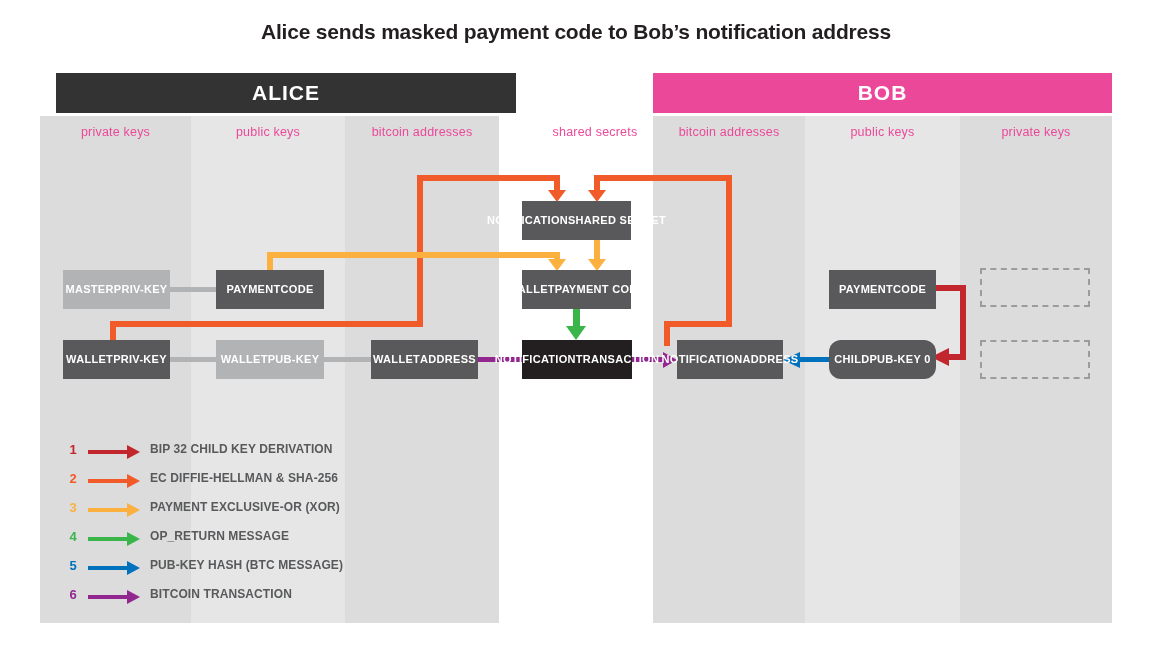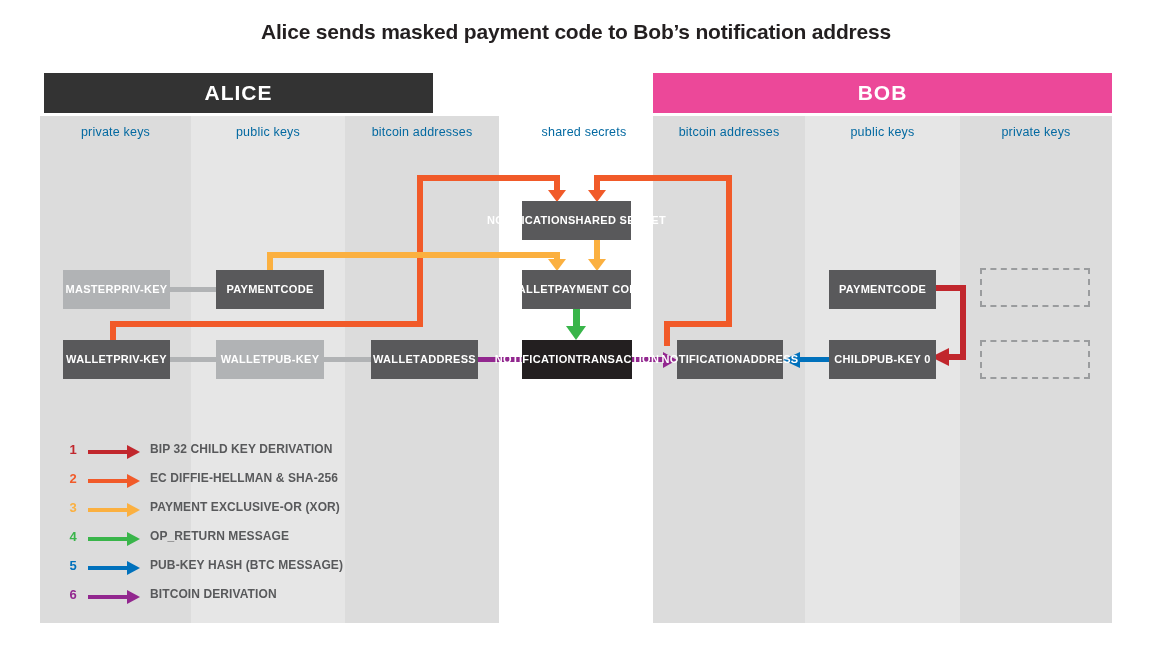--- a/index.html
+++ b/index.html
@@ -18,28 +18,28 @@
 
   
   .stripe{position:absolute;top:116px;height:507px;}
 
   
   .party{
     position:absolute;top:73px;height:40px;
     color:#ffffff;font-size:21px;font-weight:bold;letter-spacing:1px;
     display:flex;align-items:center;justify-content:center;
   }
-  #party-alice{left:44px;width:389px;background:#333333;}
+  #party-alice{left:56px;width:460px;background:#333333;}
   #party-bob{left:653px;width:459px;background:#ec4899;}
 
   
   .colcap{
     position:absolute;top:118px;height:28px;
     display:flex;align-items:center;justify-content:center;
-    font-size:12.5px;color:#0369a1;letter-spacing:.2px;
+    font-size:12.5px;color:#ec4899;letter-spacing:.2px;
   }
 
   
   .node{
     position:absolute;display:flex;flex-direction:row;
     align-items:center;justify-content:center;
     color:#ffffff;font-weight:bold;font-size:11px;line-height:13px;
     letter-spacing:.3px;text-align:center;
   }
   .node span{display:block;white-space:nowrap;}
@@ -79,21 +79,21 @@
   <div class="stripe" style="left:653px;width:152px;background:#dcdcdc;"></div>
   <div class="stripe" style="left:805px;width:155px;background:#e6e6e6;"></div>
   <div class="stripe" style="left:960px;width:152px;background:#dcdcdc;"></div>
 
   <div class="party" id="party-alice">ALICE</div>
   <div class="party" id="party-bob">BOB</div>
 
   <div class="colcap" style="left:40px;width:151px;">private keys</div>
   <div class="colcap" style="left:191px;width:154px;">public keys</div>
   <div class="colcap" style="left:345px;width:154px;">bitcoin addresses</div>
-  <div class="colcap" style="left:493px;width:182px;">shared secrets</div>
+  <div class="colcap" style="left:504px;width:182px;">shared secrets</div>
   <div class="colcap" style="left:653px;width:152px;">bitcoin addresses</div>
   <div class="colcap" style="left:805px;width:155px;">public keys</div>
   <div class="colcap" style="left:960px;width:152px;">private keys</div>
 
   <div class="ln" style="left:170px;top:287px;width:46px;height:5px;background:#b1b3b5;"></div>
   <div class="ln" style="left:170px;top:357px;width:46px;height:5px;background:#b1b3b5;"></div>
   <div class="ln" style="left:324px;top:357px;width:47px;height:5px;background:#b1b3b5;"></div>
 
   <div class="ln" style="left:110px;top:321px;width:6px;height:25px;background:#f15a29;"></div>
   <div class="ln" style="left:110px;top:321px;width:313px;height:6px;background:#f15a29;"></div>
@@ -176,21 +176,21 @@
   <div class="node n-dark" style="left:677px;top:340px;width:106px;height:39px;">
     <span>NOTIFICATION</span>
     <span>ADDRESS</span>
   </div>
 
   <div class="node n-dark" style="left:829px;top:270px;width:107px;height:39px;">
     <span>PAYMENT</span>
     <span>CODE</span>
   </div>
 
-  <div class="node n-dark" style="left:829px;top:340px;width:107px;height:39px;">
+  <div class="node n-dark" style="left:829px;top:340px;width:107px;height:39px;border-radius:12px;">
     <span>CHILD</span>
     <span>PUB-KEY  0</span>
   </div>
 
   <div class="node n-dashed" style="left:980px;top:268px;width:106px;height:35px;"></div>
   <div class="node n-dashed" style="left:980px;top:340px;width:106px;height:35px;"></div>
 
   <div id="legend">
 
     <div class="lg-row">
@@ -225,18 +225,18 @@
       <div class="lg-num" style="color:#0071bc;">5</div>
       <div class="lg-line" style="background:#0071bc;"></div>
       <div class="lg-head" style="border-left:13px solid #0071bc;"></div>
       <div class="lg-txt">PUB-KEY HASH (BTC MESSAGE)</div>
     </div>
 
     <div class="lg-row">
       <div class="lg-num" style="color:#92278f;">6</div>
       <div class="lg-line" style="background:#92278f;"></div>
       <div class="lg-head" style="border-left:13px solid #92278f;"></div>
-      <div class="lg-txt">BITCOIN DERIVATION</div>
+      <div class="lg-txt">BITCOIN TRANSACTION</div>
     </div>
 
   </div>
 
 </div>
 
 </body></html>

